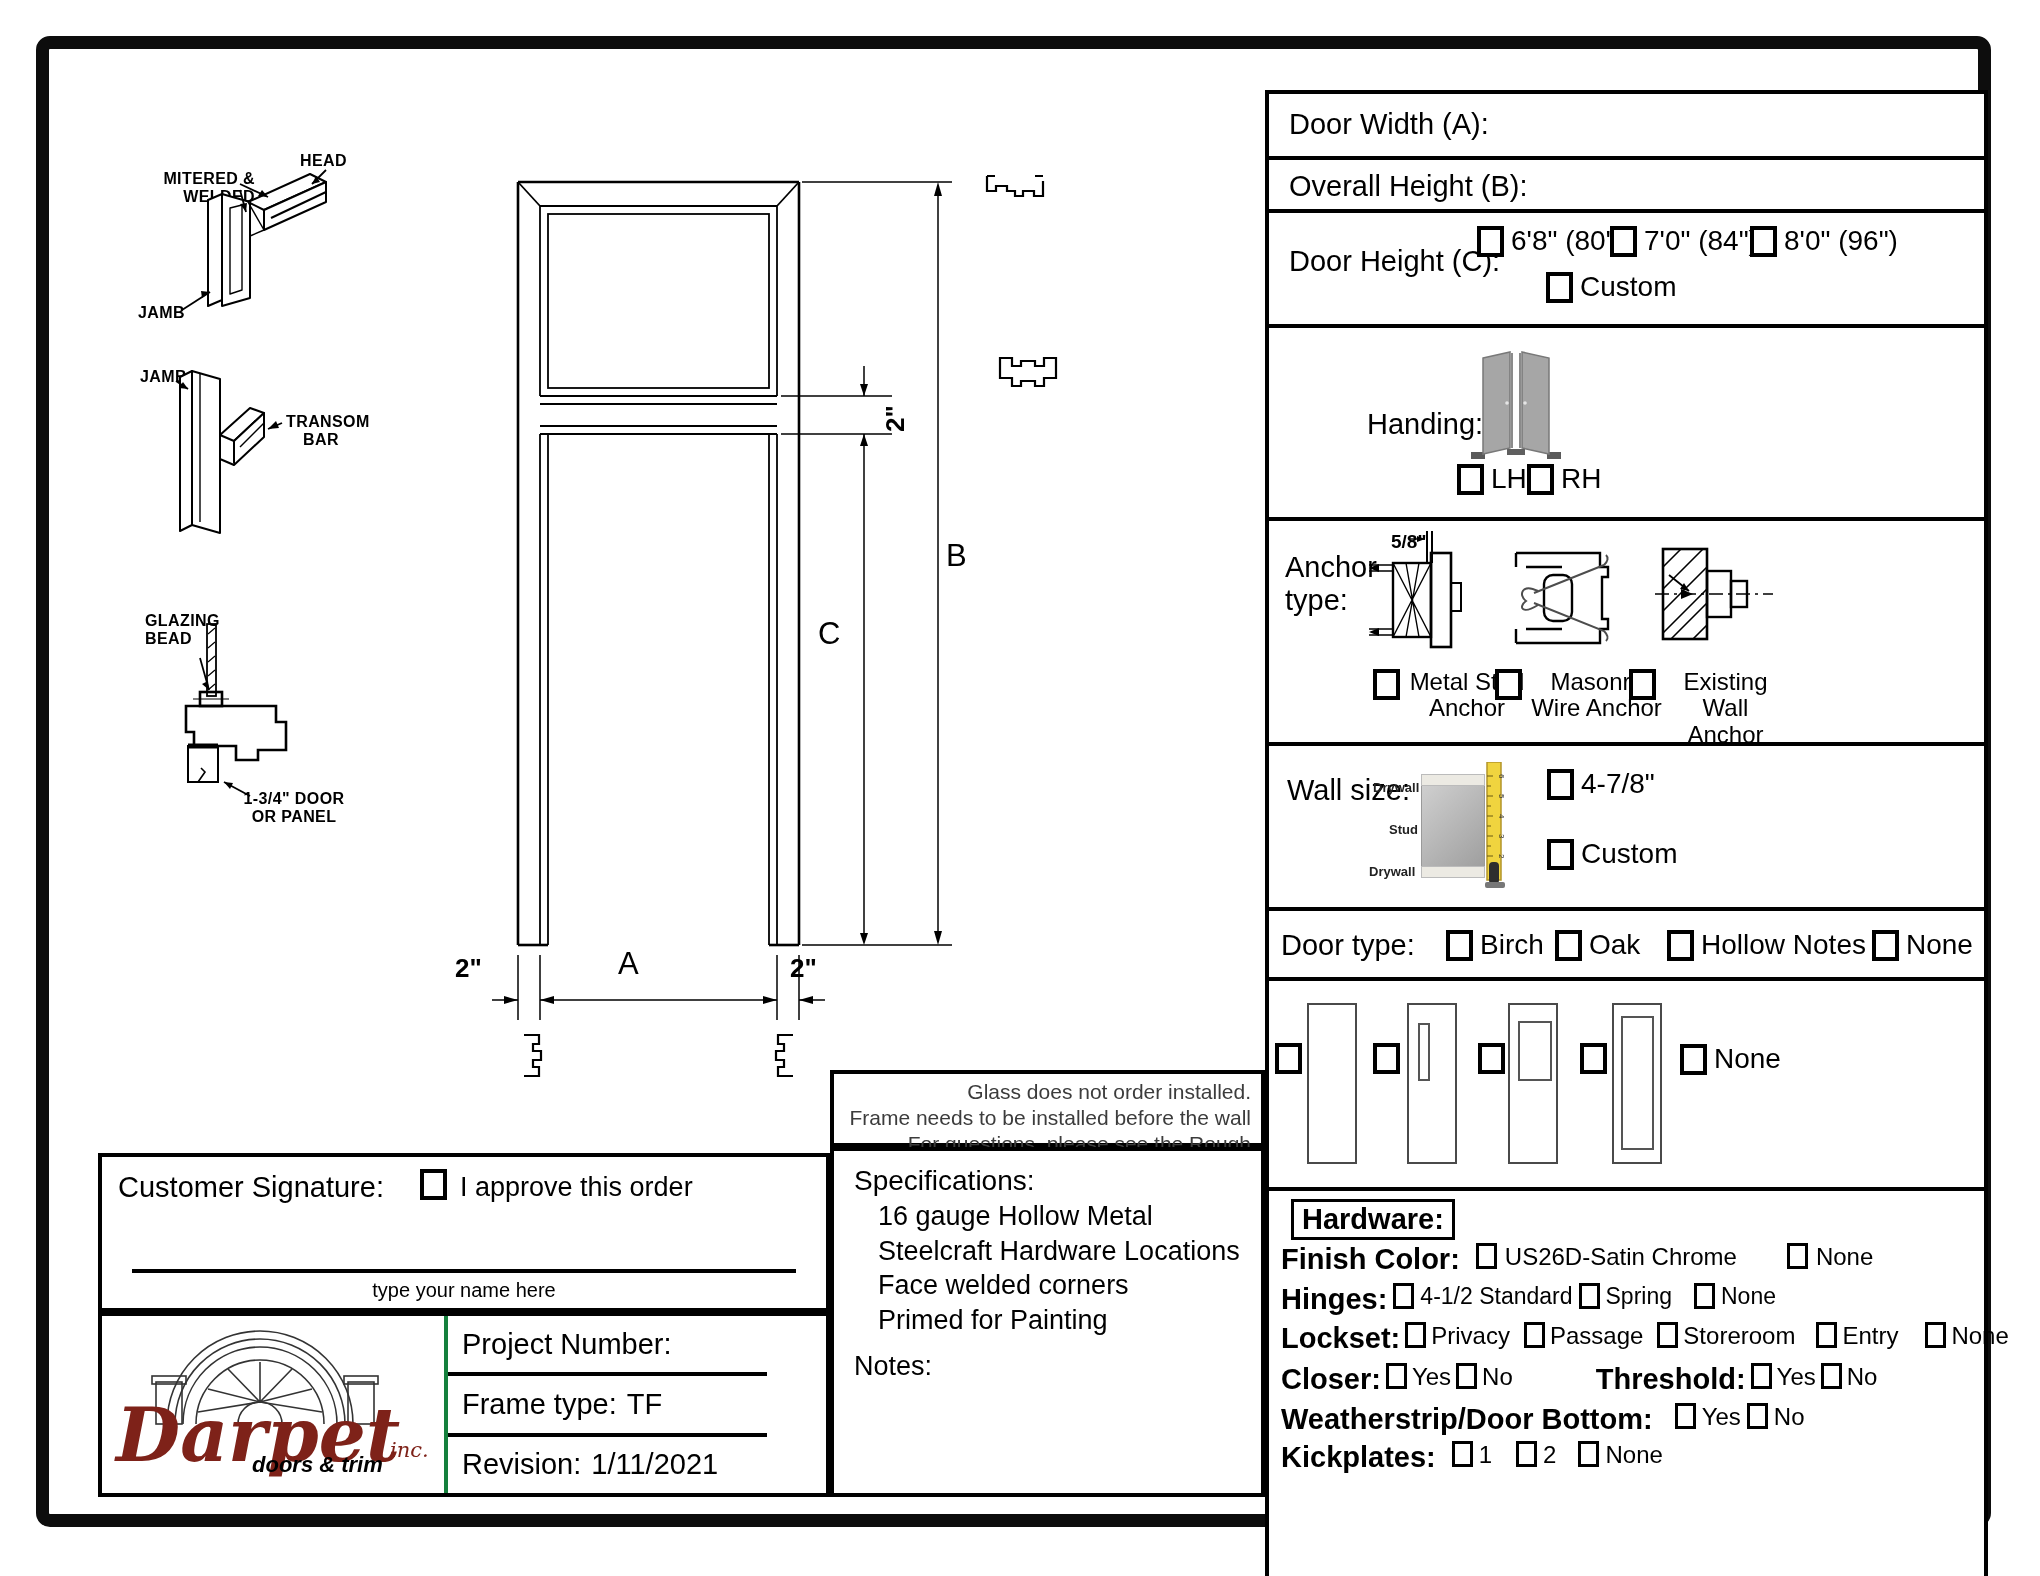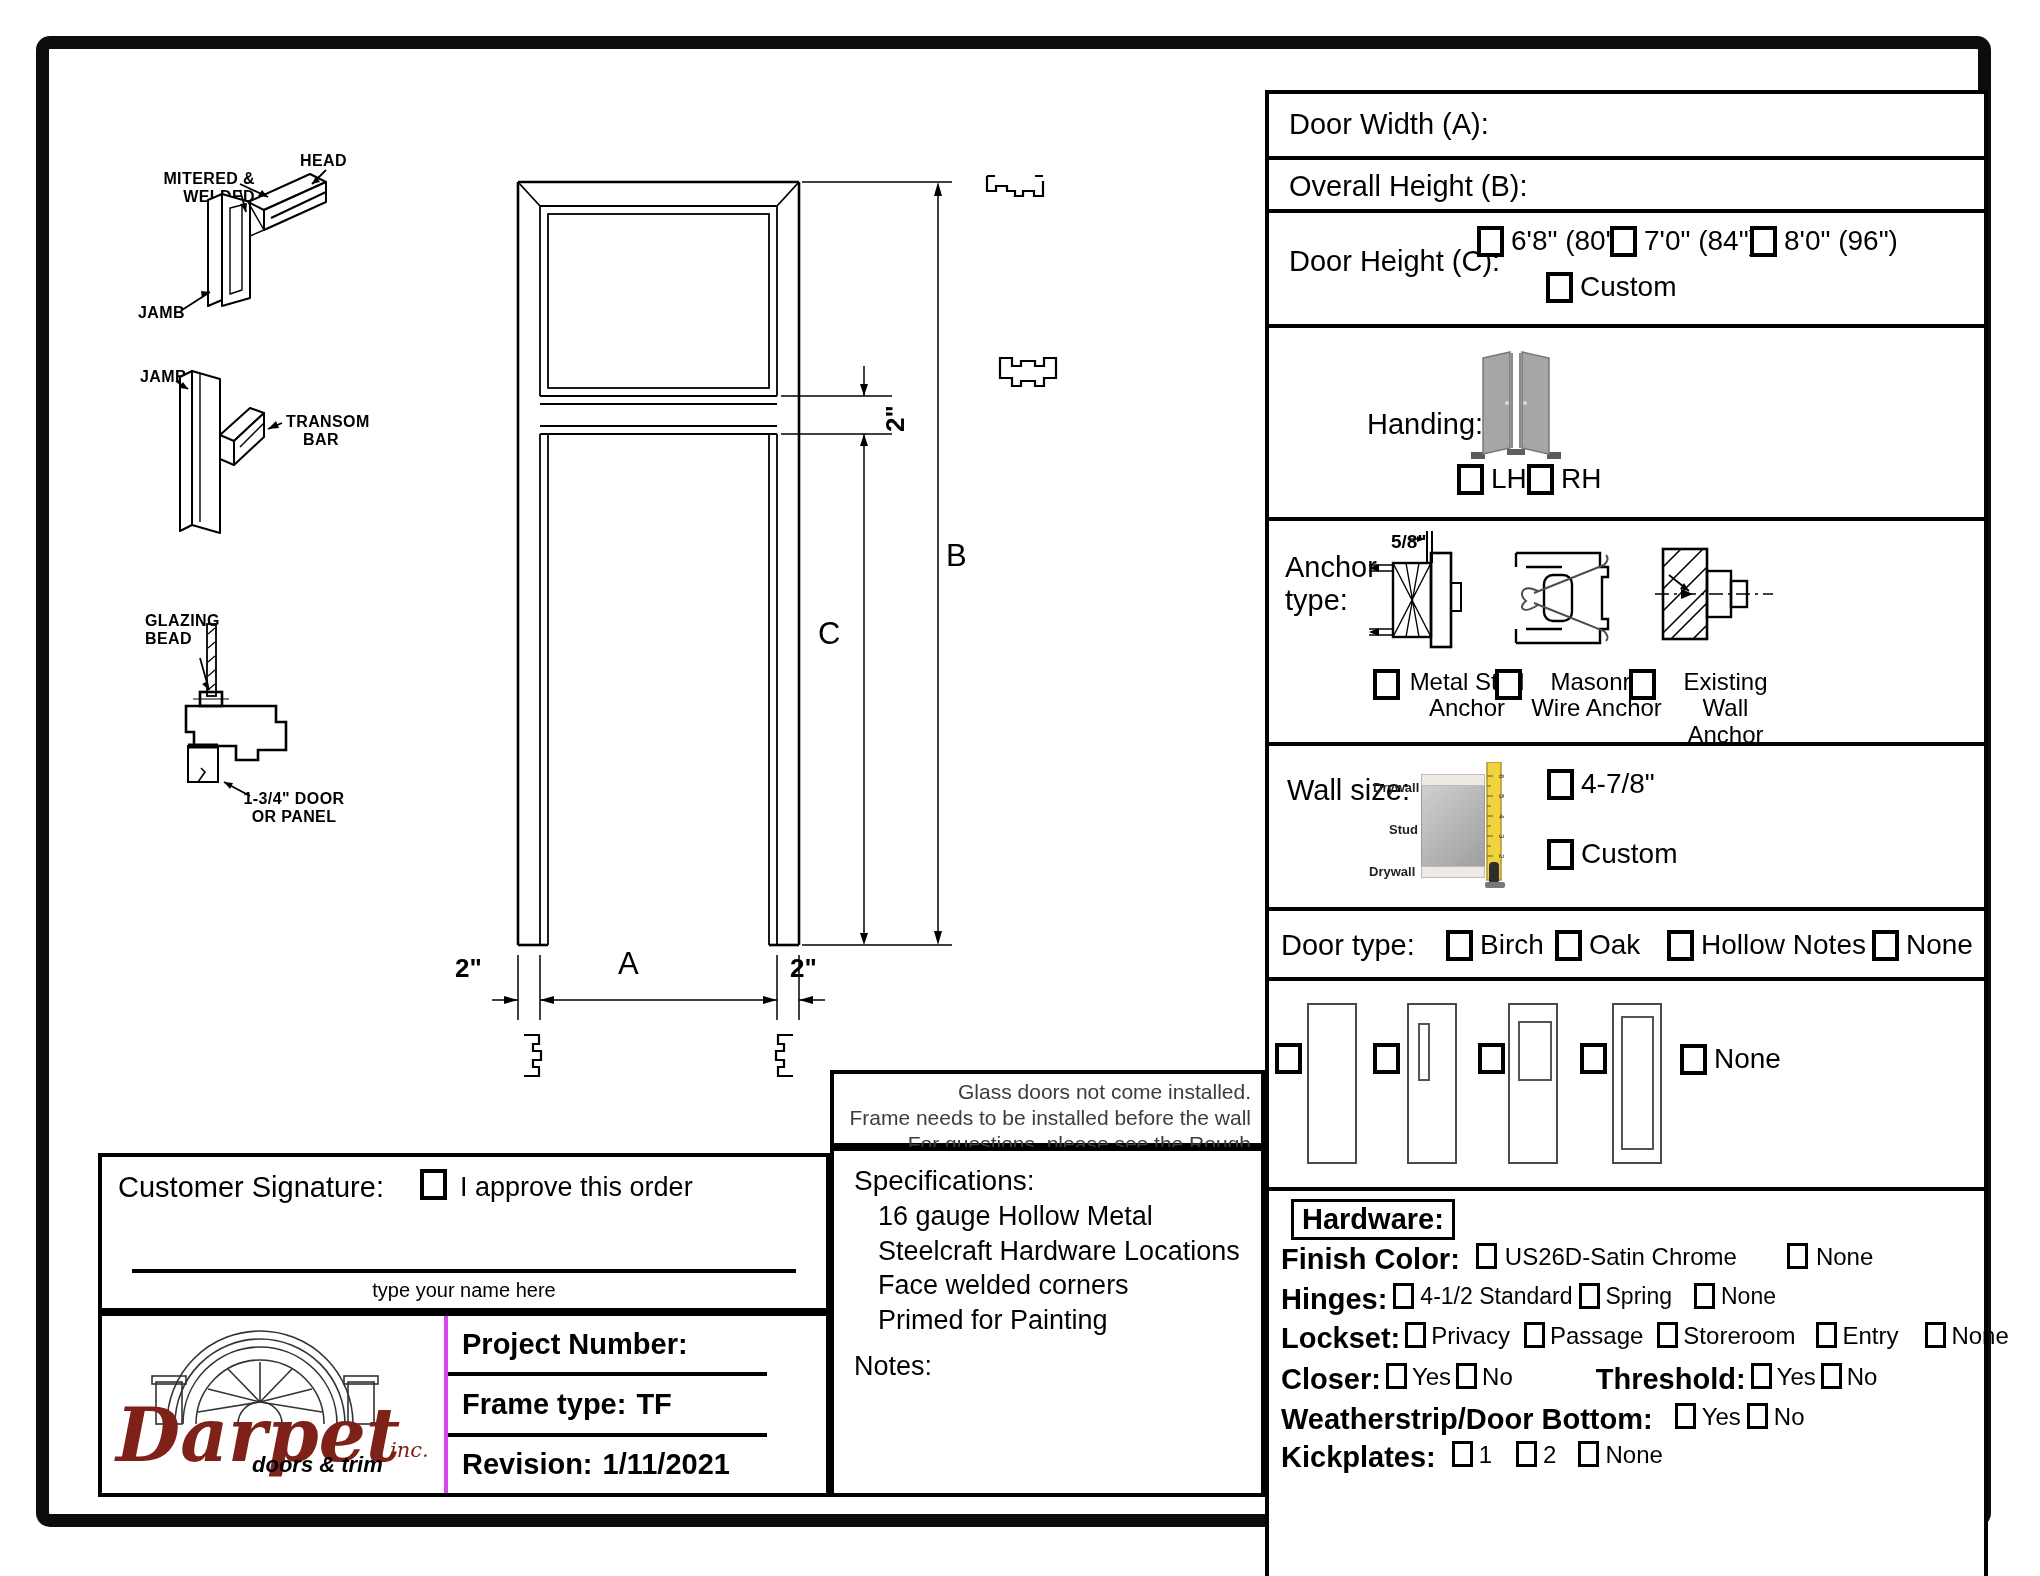--- a/index.html
+++ b/index.html
@@ -172,21 +172,21 @@
   </svg>
   <span class="abs dim" style="left:618px;top:946px;">A</span>
   <span class="abs dim" style="left:946px;top:538px;">B</span>
   <span class="abs dim" style="left:818px;top:616px;">C</span>
   <span class="abs dim2" style="left:455px;top:953px;">2"</span>
   <span class="abs dim2" style="left:790px;top:953px;">2"</span>
   <span class="abs dim2" style="left:880px;top:432px;transform:rotate(-90deg);transform-origin:left top;">2"</span>
 
   <div class="abs boxed" style="left:830px;top:1070px;width:435px;height:77px;">
     <div style="text-align:right;padding:5px 10px 0 0;font-size:21px;color:#3c3c3c;line-height:1.23;">
-      <div>Glass doors not come installed.</div>
+      <div>Glass does not order installed.</div>
       <div>Frame needs to be installed before the wall</div>
       <div>For questions, please see the Rough Opening Guide</div>
     </div>
   </div>
 
   <div class="abs boxed" style="left:830px;top:1147px;width:435px;height:350px;">
     <div class="abs" style="left:20px;top:14px;font-size:28px;">Specifications:</div>
     <div class="abs" style="left:44px;top:48px;font-size:27px;line-height:1.28;">
       <div>16 gauge Hollow Metal</div>
       <div>Steelcraft Hardware Locations</div>
@@ -219,21 +219,21 @@
           <rect x="2" y="56" width="34" height="8"></rect>
           <rect x="198" y="62" width="26" height="42"></rect>
           <rect x="194" y="56" width="34" height="8"></rect>
         </g>
       </svg>
       <span class="abs" style="left:14px;top:76px;font-family:'DejaVu Serif',serif;font-style:italic;font-weight:bold;font-size:74px;color:#7e2219;">Darpet</span>
       <span class="abs" style="left:288px;top:122px;font-family:'DejaVu Serif',serif;font-style:italic;font-size:21px;color:#7e2219;">inc.</span>
       <span class="abs" style="left:150px;top:136px;font-size:22px;font-weight:bold;font-style:italic;">doors &amp; trim</span>
     </div>
 
-    <div class="abs" style="left:342px;top:0;width:323px;height:177px;border-left:4px solid #d946ef;box-sizing:border-box;display:flex;flex-direction:column;font-weight:bold;">
+    <div class="abs" style="left:342px;top:0;width:323px;height:177px;border-left:4px solid #15803d;box-sizing:border-box;display:flex;flex-direction:column;">
       <div style="flex:1;display:flex;align-items:center;padding-left:14px;border-bottom:4px solid #000;font-size:29px;">
         <span>Project Number:</span>
       </div>
       <div style="flex:1;display:flex;align-items:center;padding-left:14px;border-bottom:4px solid #000;font-size:29px;gap:10px;">
         <span>Frame type:</span>
         <span>TF</span>
       </div>
       <div style="flex:1;display:flex;align-items:center;padding-left:14px;font-size:29px;gap:10px;">
         <span>Revision:</span>
         <span>1/11/2021</span>

